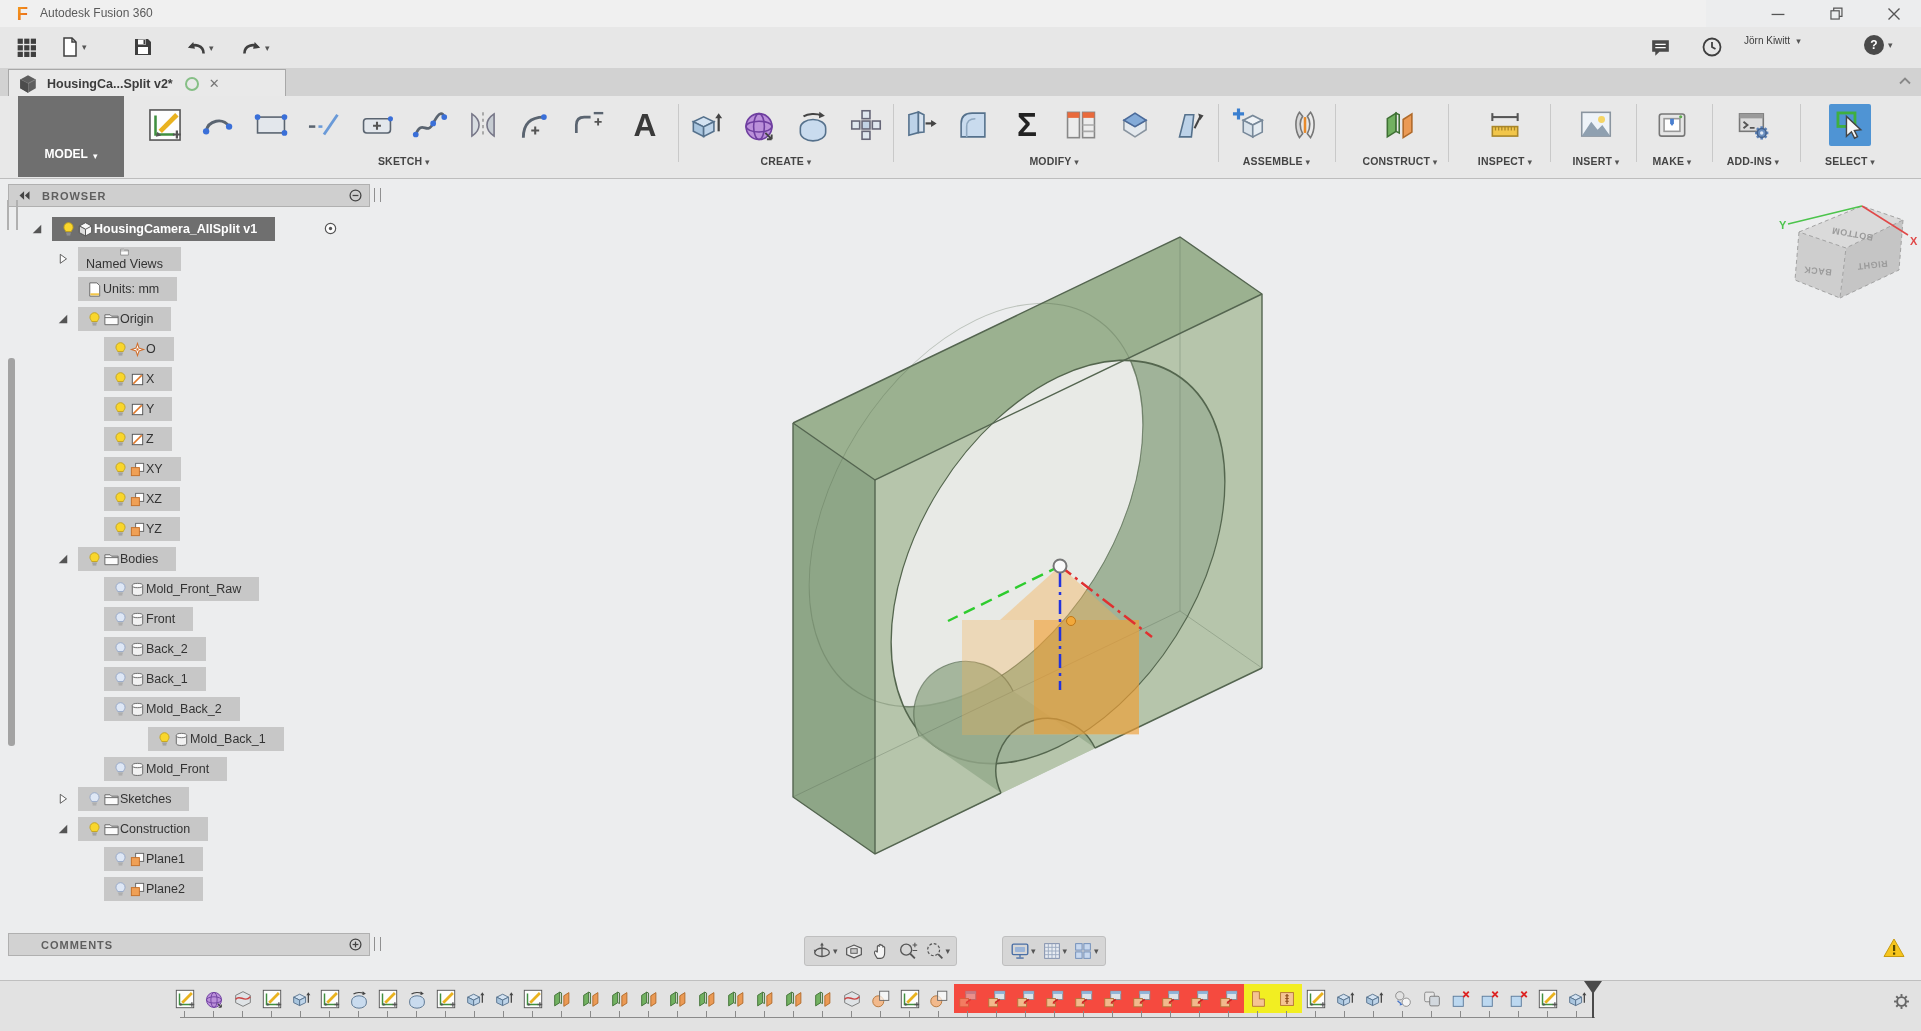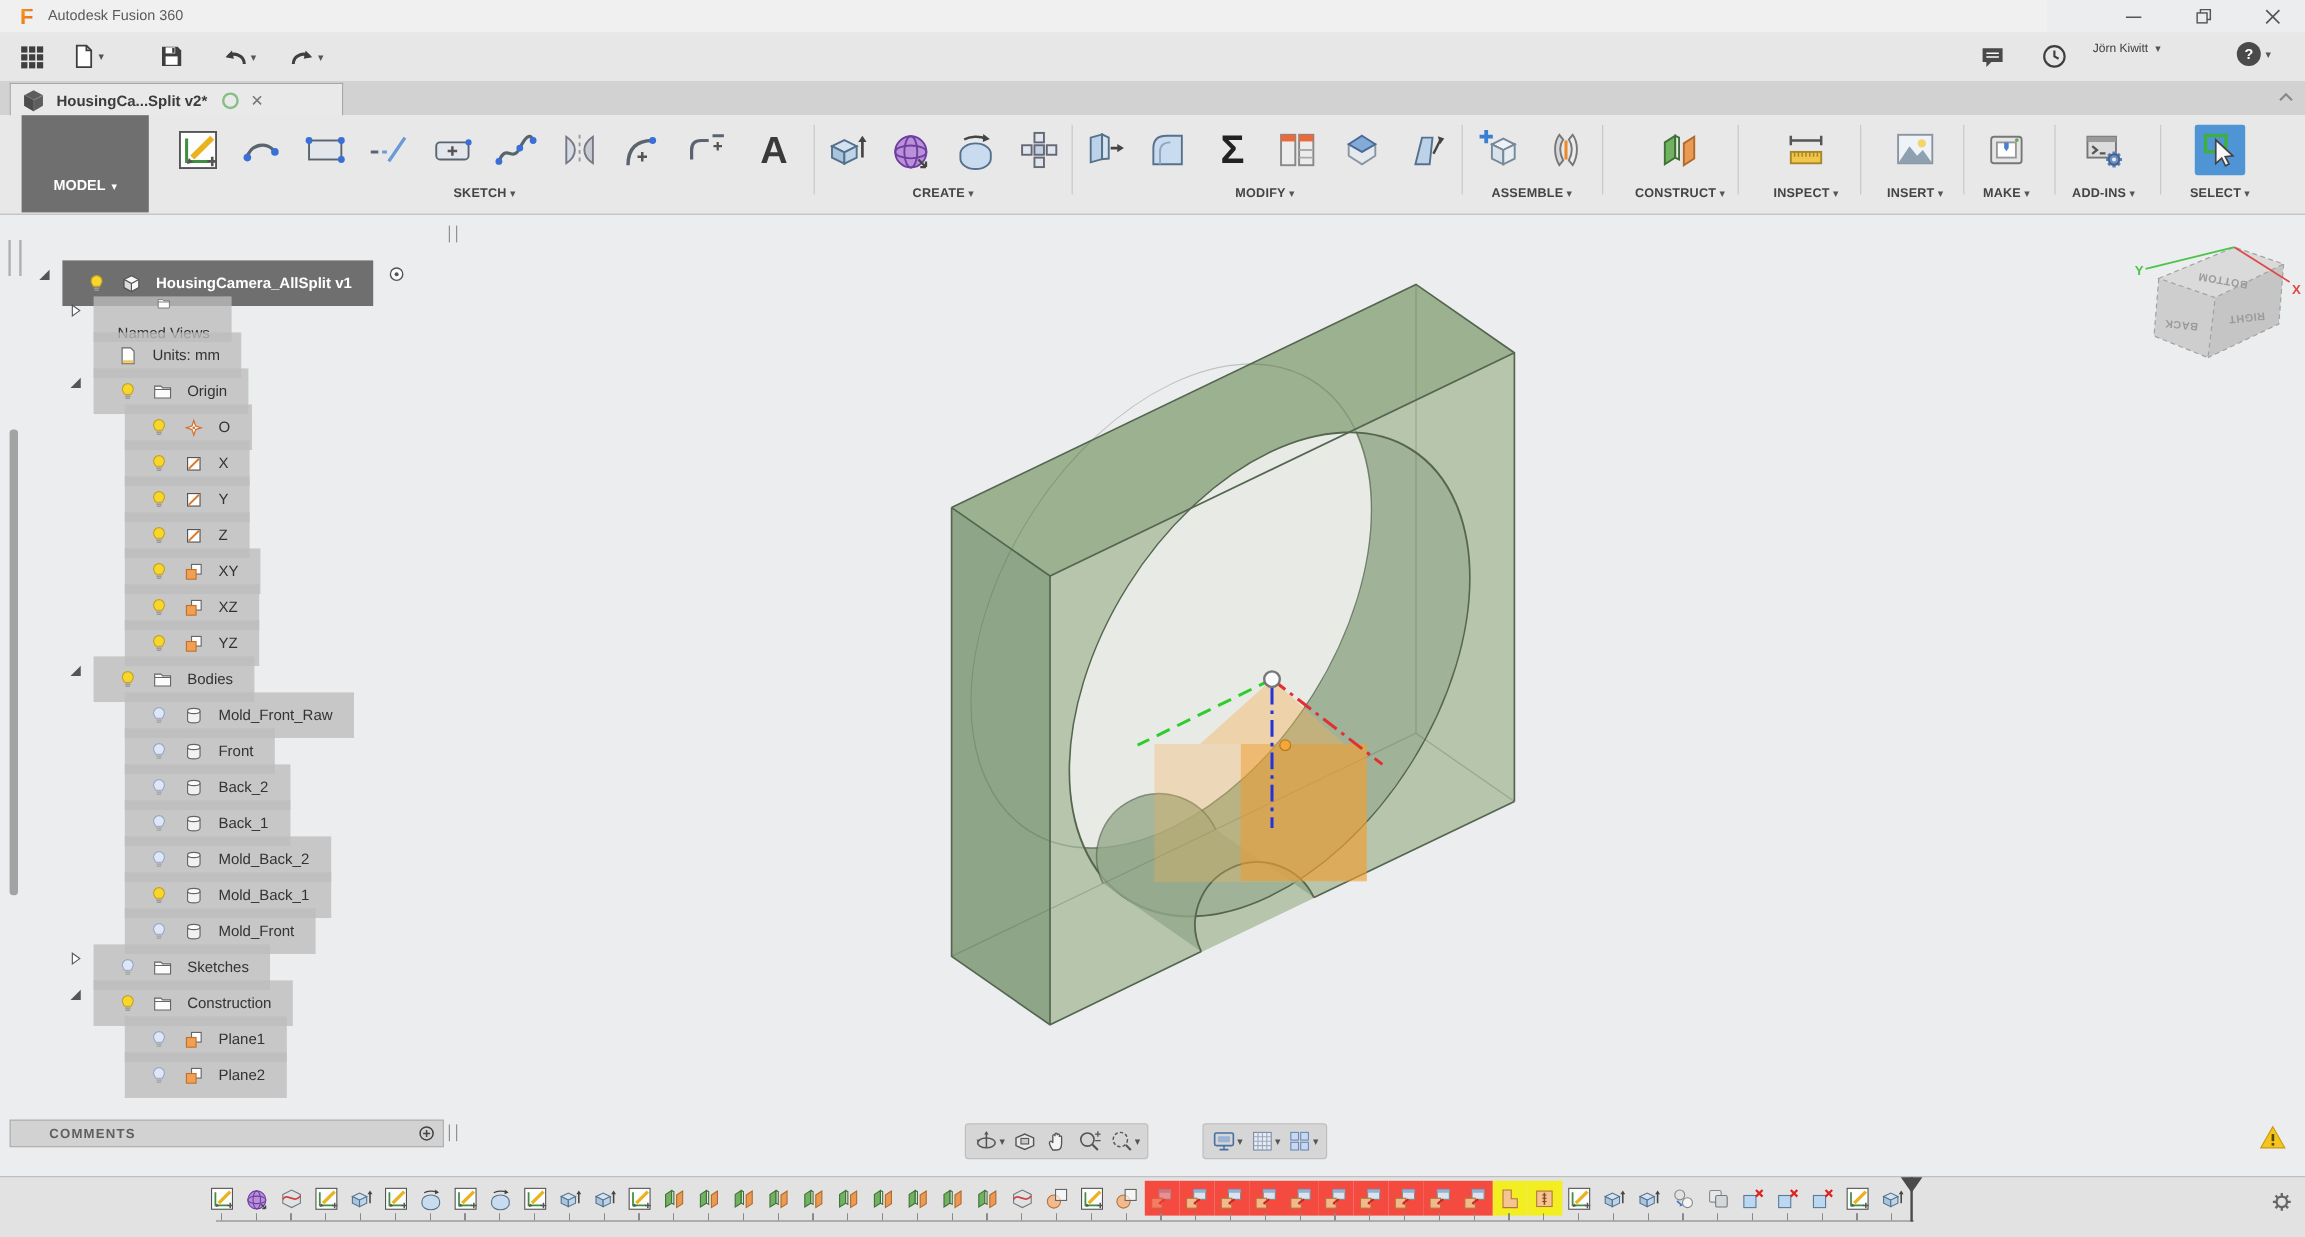--- a/index.html
+++ b/index.html
@@ -33,22 +33,22 @@
   .sel-tile{background:#4f94d4;border-radius:2px;}
   
   #browser{left:8px;top:184px;width:382px;height:740px;}
   .panel-hdr{left:0;top:0;width:362px;height:23px;background:#cfcfcf;border:1px solid #b0b0b0;box-sizing:border-box;
     display:flex;align-items:center;}
   .panel-hdr .ph-title{font-size:11px;font-weight:bold;color:#5f5f5f;letter-spacing:1px;margin-left:10px;}
   .grip{width:5px;height:14px;border-left:1px solid #909090;border-right:1px solid #909090;}
   #browser-scroll{left:0px;top:174px;width:7px;height:388px;background:#a3a3a3;border-radius:3px;}
   .trow{left:0;height:24px;width:382px;}
   .exp{position:absolute;top:5px;}
-  .pill{position:absolute;top:0;height:38px;display:flex;align-items:center;gap:12px;
-    background:rgba(188,188,188,.78);padding:0 18px 0 20px;}
+  .pill{position:absolute;top:0;height:24px;display:flex;align-items:center;gap:0;
+    background:rgba(188,188,188,.78);padding:0 18px 0 8px;}
   .pill .tlabel{font-size:12.5px;color:#333;white-space:nowrap;}
   .pill.sel{background:#6f6f6f;}
   .pill.sel .tlabel{color:#fff;font-weight:bold;}
   .radio{position:absolute;top:4px;left:315px;}
   
   #comments{left:8px;top:933px;width:382px;height:26px;}
   
   .navpill{top:936px;height:30px;background:#d6d6d6;border:1px solid #bfbfbf;border-radius:3px;
     display:flex;align-items:center;padding:0 6px;gap:5px;box-sizing:border-box;}
   .navitem{display:flex;align-items:center;}
@@ -795,20 +795,29 @@
       <div class="abs vsep" style="left: 1335px;"></div>
       <div class="abs vsep" style="left: 1448px;"></div>
       <div class="abs vsep" style="left: 1550px;"></div>
       <div class="abs vsep" style="left: 1636px;"></div>
       <div class="abs vsep" style="left: 1712px;"></div>
       <div class="abs vsep" style="left: 1800px;"></div>
     </div>
 </div>
 
 <div class="abs" id="browser" style="z-index:2">
+  <div class="abs panel-hdr">
+    <svg style="margin-left:8px" width="15" height="15">
+        <use href="#m-collapse"></use>
+      </svg>
+    <span class="ph-title">BROWSER</span>
+    <svg style="margin-left:auto;margin-right:6px" width="15" height="15">
+        <use href="#m-circle-minus"></use>
+      </svg>
+  </div>
   <div class="abs grip" style="left:366px;top:4px"></div>
   <div class="abs" id="browser-scroll"></div>
   <div id="browser-rows">
       <div class="abs trow" style="top: 33px;">
         <span class="exp" style="left: 22px;"><svg width="14" height="14" viewBox="0 0 18 18">
             <use href="#t-exp-open"></use>
           </svg></span>
         <span class="pill sel" style="left: 44px;">
           <svg width="17" height="17" viewBox="0 0 18 18">
             <use href="#t-bulb-on"></use>
@@ -994,21 +1003,21 @@
         <span class="pill" style="left: 96px;">
           <svg width="17" height="17" viewBox="0 0 18 18">
             <use href="#t-bulb-off"></use>
           </svg>
           <svg width="17" height="17" viewBox="0 0 18 18">
             <use href="#t-body"></use>
           </svg>
           <span class="tlabel">Mold_Back_2</span>
         </span>
       </div>
-      <div class="abs trow" style="top: 543px;">
+      <div class="abs trow" style="top: 543px; margin-left: 44px;">
         <span class="pill" style="left: 96px;">
           <svg width="17" height="17" viewBox="0 0 18 18">
             <use href="#t-bulb-on"></use>
           </svg>
           <svg width="17" height="17" viewBox="0 0 18 18">
             <use href="#t-body"></use>
           </svg>
           <span class="tlabel">Mold_Back_1</span>
         </span>
       </div>

